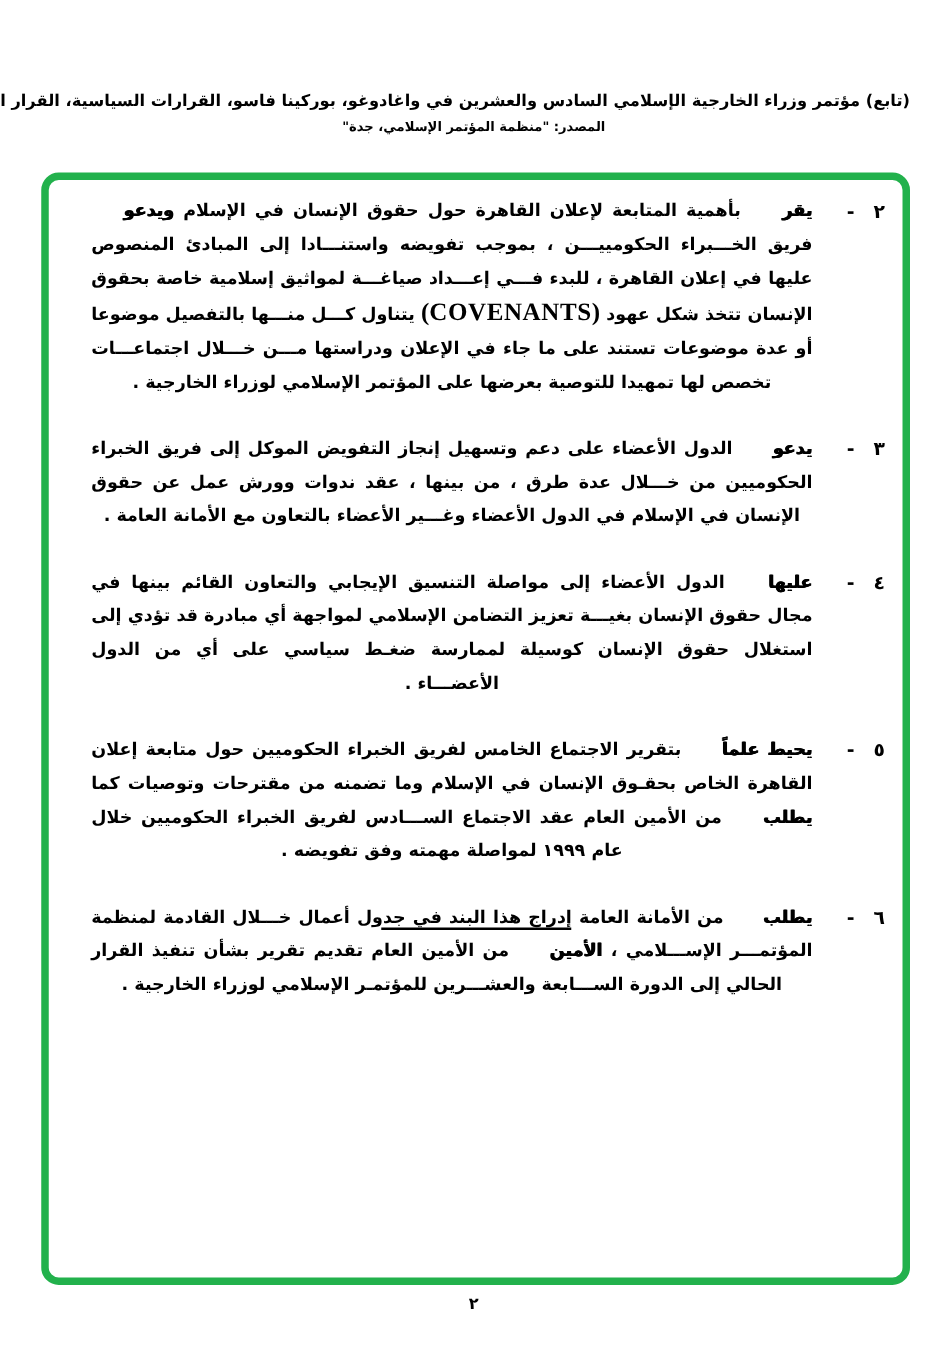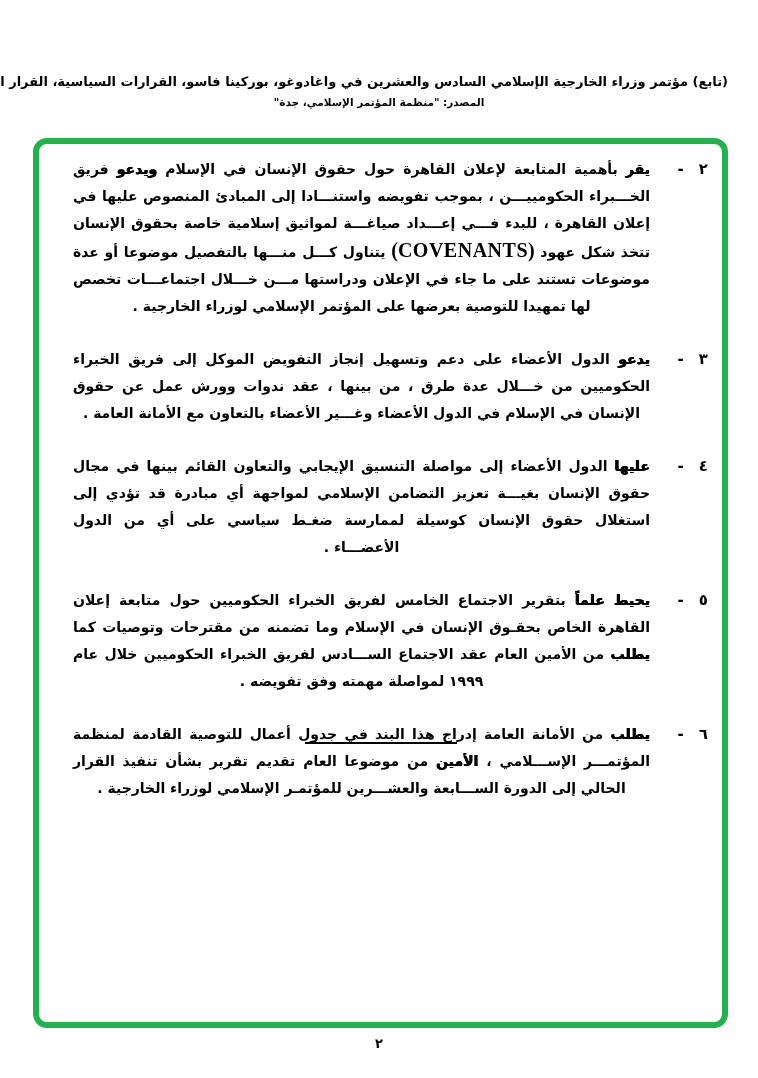--- a/index.html
+++ b/index.html
@@ -67,20 +67,21 @@
     direction: rtl;
     text-align: justify;
     text-align-last: center;
     font-size: 14px;
     font-weight: bold;
     line-height: 27px;
   }
   .seg-normal { }
   .seg-bold {
     text-shadow: 0.4px 0 0 currentColor, -0.4px 0 0 currentColor;
+    margin-left: 26px;
   }
   .seg-latin {
     font-family: "Liberation Serif", "DejaVu Serif", serif;
     font-size: 20px;
     font-weight: bold;
     letter-spacing: 0.5px;
     direction: ltr;
     unicode-bidi: embed;
     margin-top: 21px;
   }
@@ -127,21 +128,21 @@
         <div class="para">
           <div class="para-marker">٤ -</div>
           <div class="para-body"><span class="seg-bold">عليها</span><span class="seg-normal"> الدول الأعضاء إلى مواصلة التنسيق الإيجابي والتعاون القائم بينها في مجال حقوق الإنسان بغيـــة تعزيز التضامن الإسلامي لمواجهة أي مبادرة قد تؤدي إلى استغلال حقوق الإنسان كوسيلة لممارسة ضغـط سياسي على أي من الدول الأعضـــاء .</span></div>
         </div>
         <div class="para">
           <div class="para-marker">٥ -</div>
           <div class="para-body"><span class="seg-bold">يحيط علماً</span><span class="seg-normal"> بتقرير الاجتماع الخامس لفريق الخبراء الحكوميين حول متابعة إعلان القاهرة الخاص بحقـوق الإنسان في الإسلام وما تضمنه من مقترحات وتوصيات كما </span><span class="seg-bold">يطلب</span><span class="seg-normal"> من الأمين العام عقد الاجتماع الســـادس لفريق الخبراء الحكوميين خلال عام ١٩٩٩ لمواصلة مهمته وفق تفويضه .</span></div>
         </div>
         <div class="para">
           <div class="para-marker">٦ -</div>
-          <div class="para-body"><span class="seg-bold">يطلب</span><span class="seg-normal"> من الأمانة العامة إدراج هذا البند في جدول أعمال للتوصية القادمة لمنظمة المؤتمـــر الإســـلامي ، </span><span class="seg-bold">الأمين</span><span class="seg-normal"> من موضوعا العام تقديم تقرير بشأن تنفيذ القرار الحالي إلى الدورة الســـابعة والعشـــرين للمؤتمـر الإسلامي لوزراء الخارجية .</span></div>
+          <div class="para-body"><span class="seg-bold">يطلب</span><span class="seg-normal"> من الأمانة العامة إدراج هذا البند في جدول أعمال خـــلال القادمة لمنظمة المؤتمـــر الإســـلامي ، </span><span class="seg-bold">الأمين</span><span class="seg-normal"> من الأمين العام تقديم تقرير بشأن تنفيذ القرار الحالي إلى الدورة الســـابعة والعشـــرين للمؤتمـر الإسلامي لوزراء الخارجية .</span></div>
         </div>
       </div>
     <div class="separator"></div>
   </div>
 
   <div class="page-number">٢</div>
 
 </div>
 
 </body></html>

